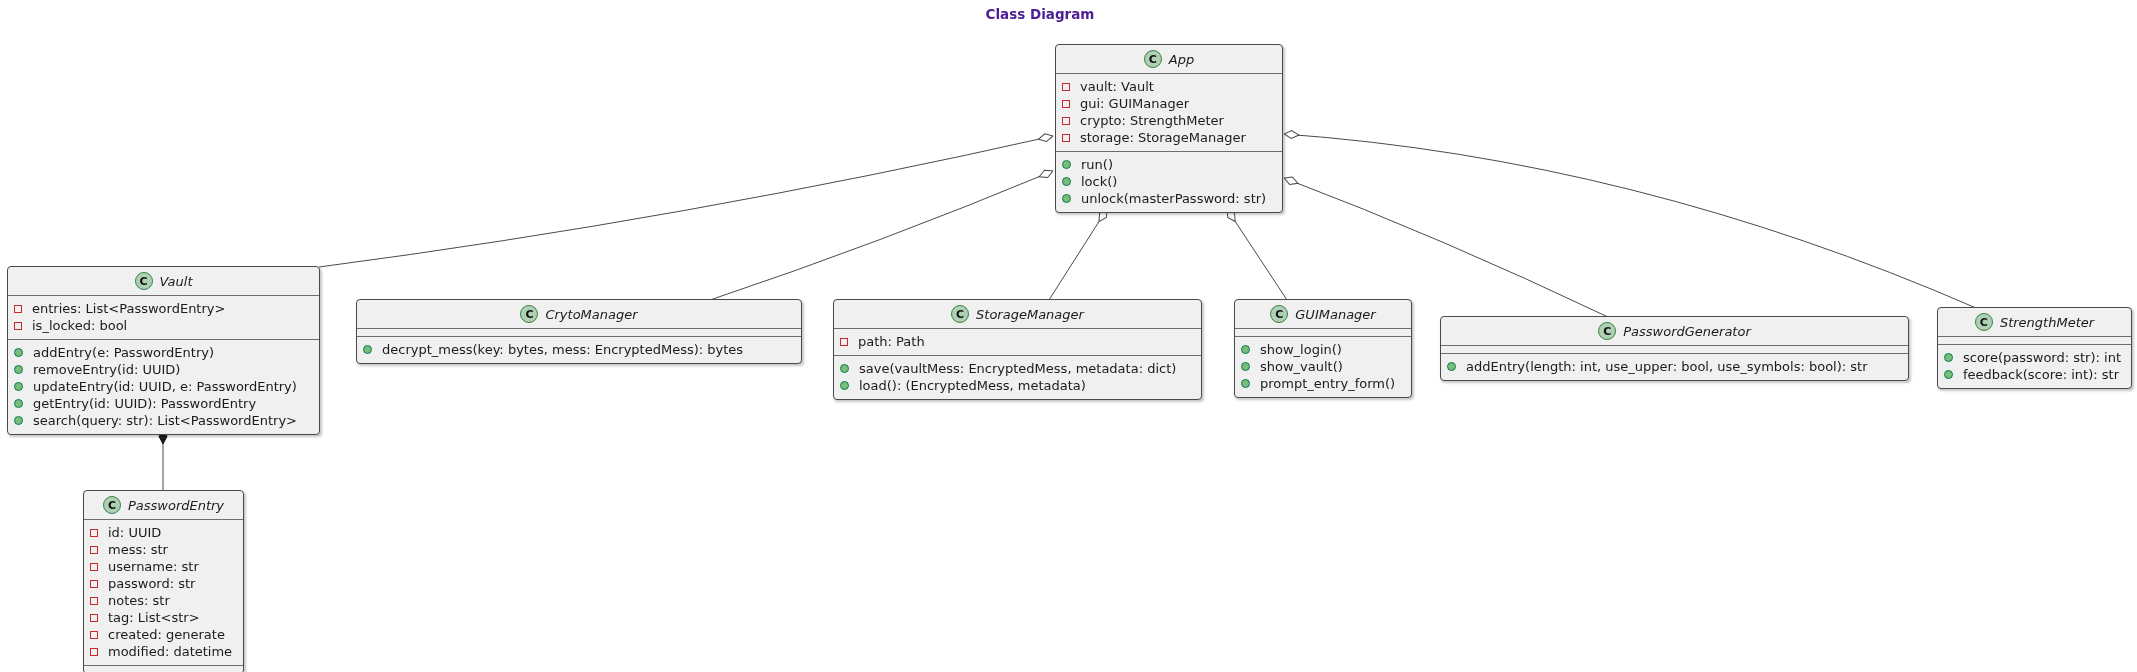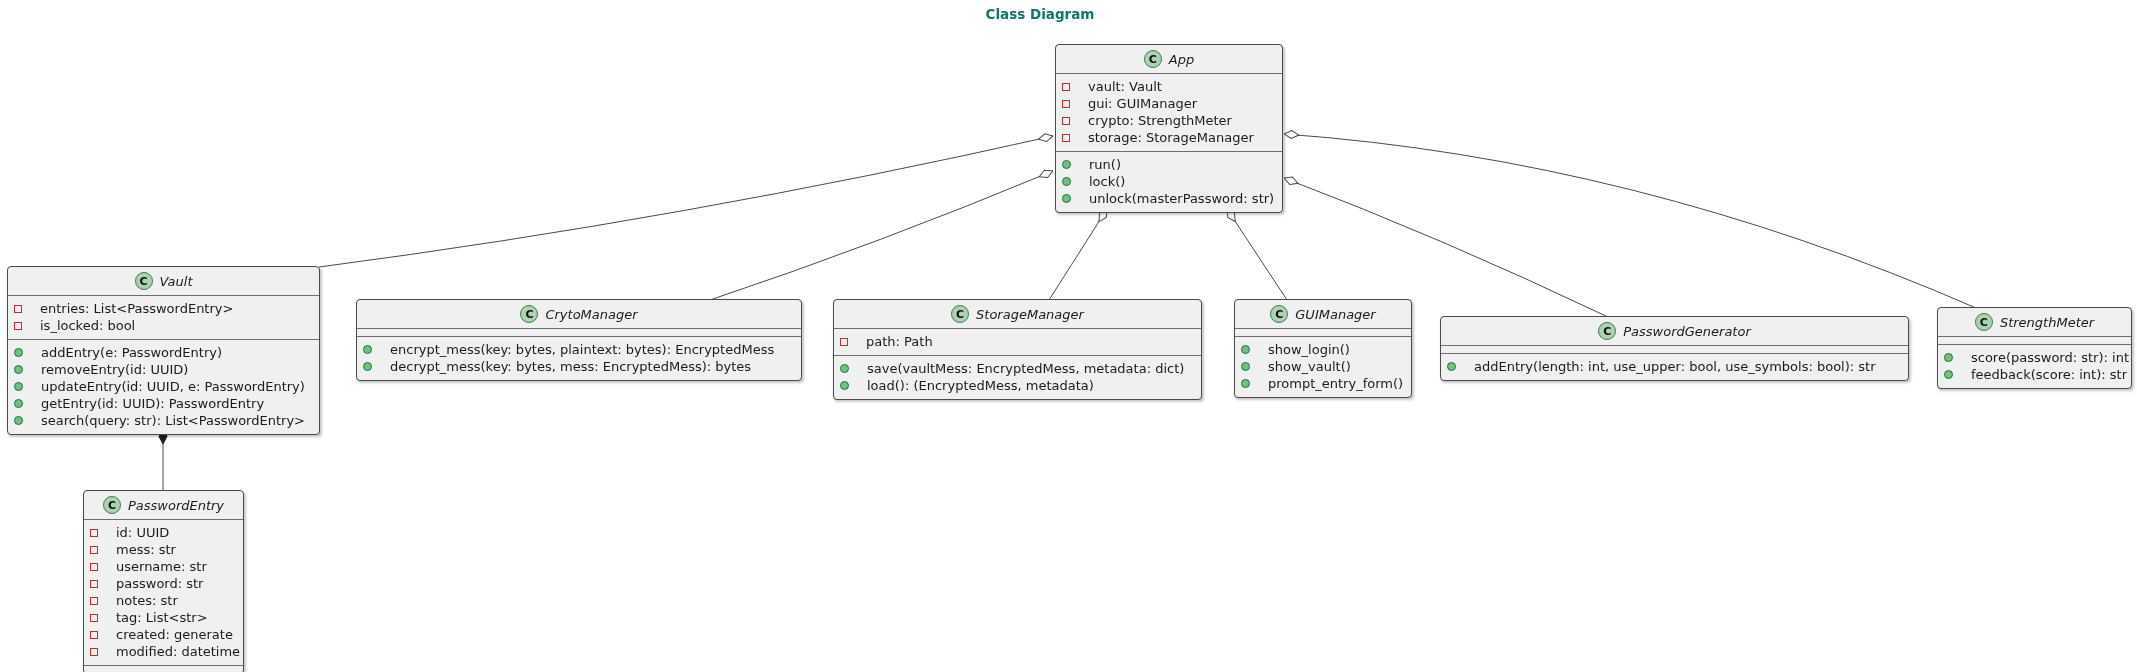--- a/index.html
+++ b/index.html
@@ -2,21 +2,21 @@
 <html><head>
 <meta charset="utf-8">
 <style>
   html,body{margin:0;padding:0;background:#ffffff;}
   .canvas{
     position:relative;width:2137px;height:672px;overflow:hidden;
     font-family:"DejaVu Sans","Liberation Sans",sans-serif;color:#1b1b1b;
   }
   .diagram-title{
     position:absolute;left:930px;top:6px;width:220px;text-align:center;
-    font-size:13.5px;font-weight:bold;color:#0f766e;
+    font-size:13.5px;font-weight:bold;color:#4c1d95;
   }
   svg.edges{position:absolute;left:0;top:0;z-index:1;}
   .uml-class{
     position:absolute;z-index:2;background:#f0f0f0;
     border:1px solid #4a4a4a;border-radius:4px;
     box-shadow:1.5px 2px 2.5px rgba(0,0,0,0.22);
     font-size:13px;
   }
   .hdr{
     display:flex;align-items:center;justify-content:center;gap:7px;
@@ -24,21 +24,21 @@
   }
   .cicon{
     width:16px;height:16px;border-radius:50%;
     display:flex;align-items:center;justify-content:center;flex:none;
     font-size:11px;font-weight:bold;color:#101010;
   }
   .cname{white-space:nowrap;font-style:italic;}
   .sec{padding:4px 8px 5px 6px;}
   .sec.methods{border-top:1px solid #6d6d6d;}
   .sec.empty{padding:0;min-height:7px;}
-  .row{display:flex;align-items:center;gap:18px;height:17px;white-space:nowrap;}
+  .row{display:flex;align-items:center;gap:10px;height:17px;white-space:nowrap;}
   .ic-field{width:6px;height:6px;border:1px solid #c82930;background:transparent;flex:none;}
   .ic-method{width:7px;height:7px;border-radius:50%;flex:none;}
 </style>
 </head>
 <body>
 
 <div class="canvas">
 
   <svg class="edges" width="2137" height="672">
     <defs>
@@ -181,24 +181,20 @@
     </div>
   <div class="uml-class" style="left:356px;top:299px;width:444px;">
       <div class="hdr">
         <span class="cicon" style="background: rgb(173, 209, 178); border: 1px solid rgb(58, 127, 70);">C</span>
         <span class="cname">CrytoManager</span>
       </div>
       <div class="sec attrs empty"></div>
       <div class="sec methods">
         <div class="row">
           <span class="ic-method" style="background: rgb(124, 187, 124); border: 1px solid rgb(3, 128, 72);"></span>
-          <span>encrypt_mess(key: bytes, plaintext: bytes): EncryptedMess</span>
-        </div>
-        <div class="row">
-          <span class="ic-method" style="background: rgb(124, 187, 124); border: 1px solid rgb(3, 128, 72);"></span>
           <span>decrypt_mess(key: bytes, mess: EncryptedMess): bytes</span>
         </div>
       </div>
     </div>
   <div class="uml-class" style="left:833px;top:299px;width:367px;">
       <div class="hdr">
         <span class="cicon" style="background: rgb(173, 209, 178); border: 1px solid rgb(58, 127, 70);">C</span>
         <span class="cname">StorageManager</span>
       </div>
       <div class="sec attrs">

